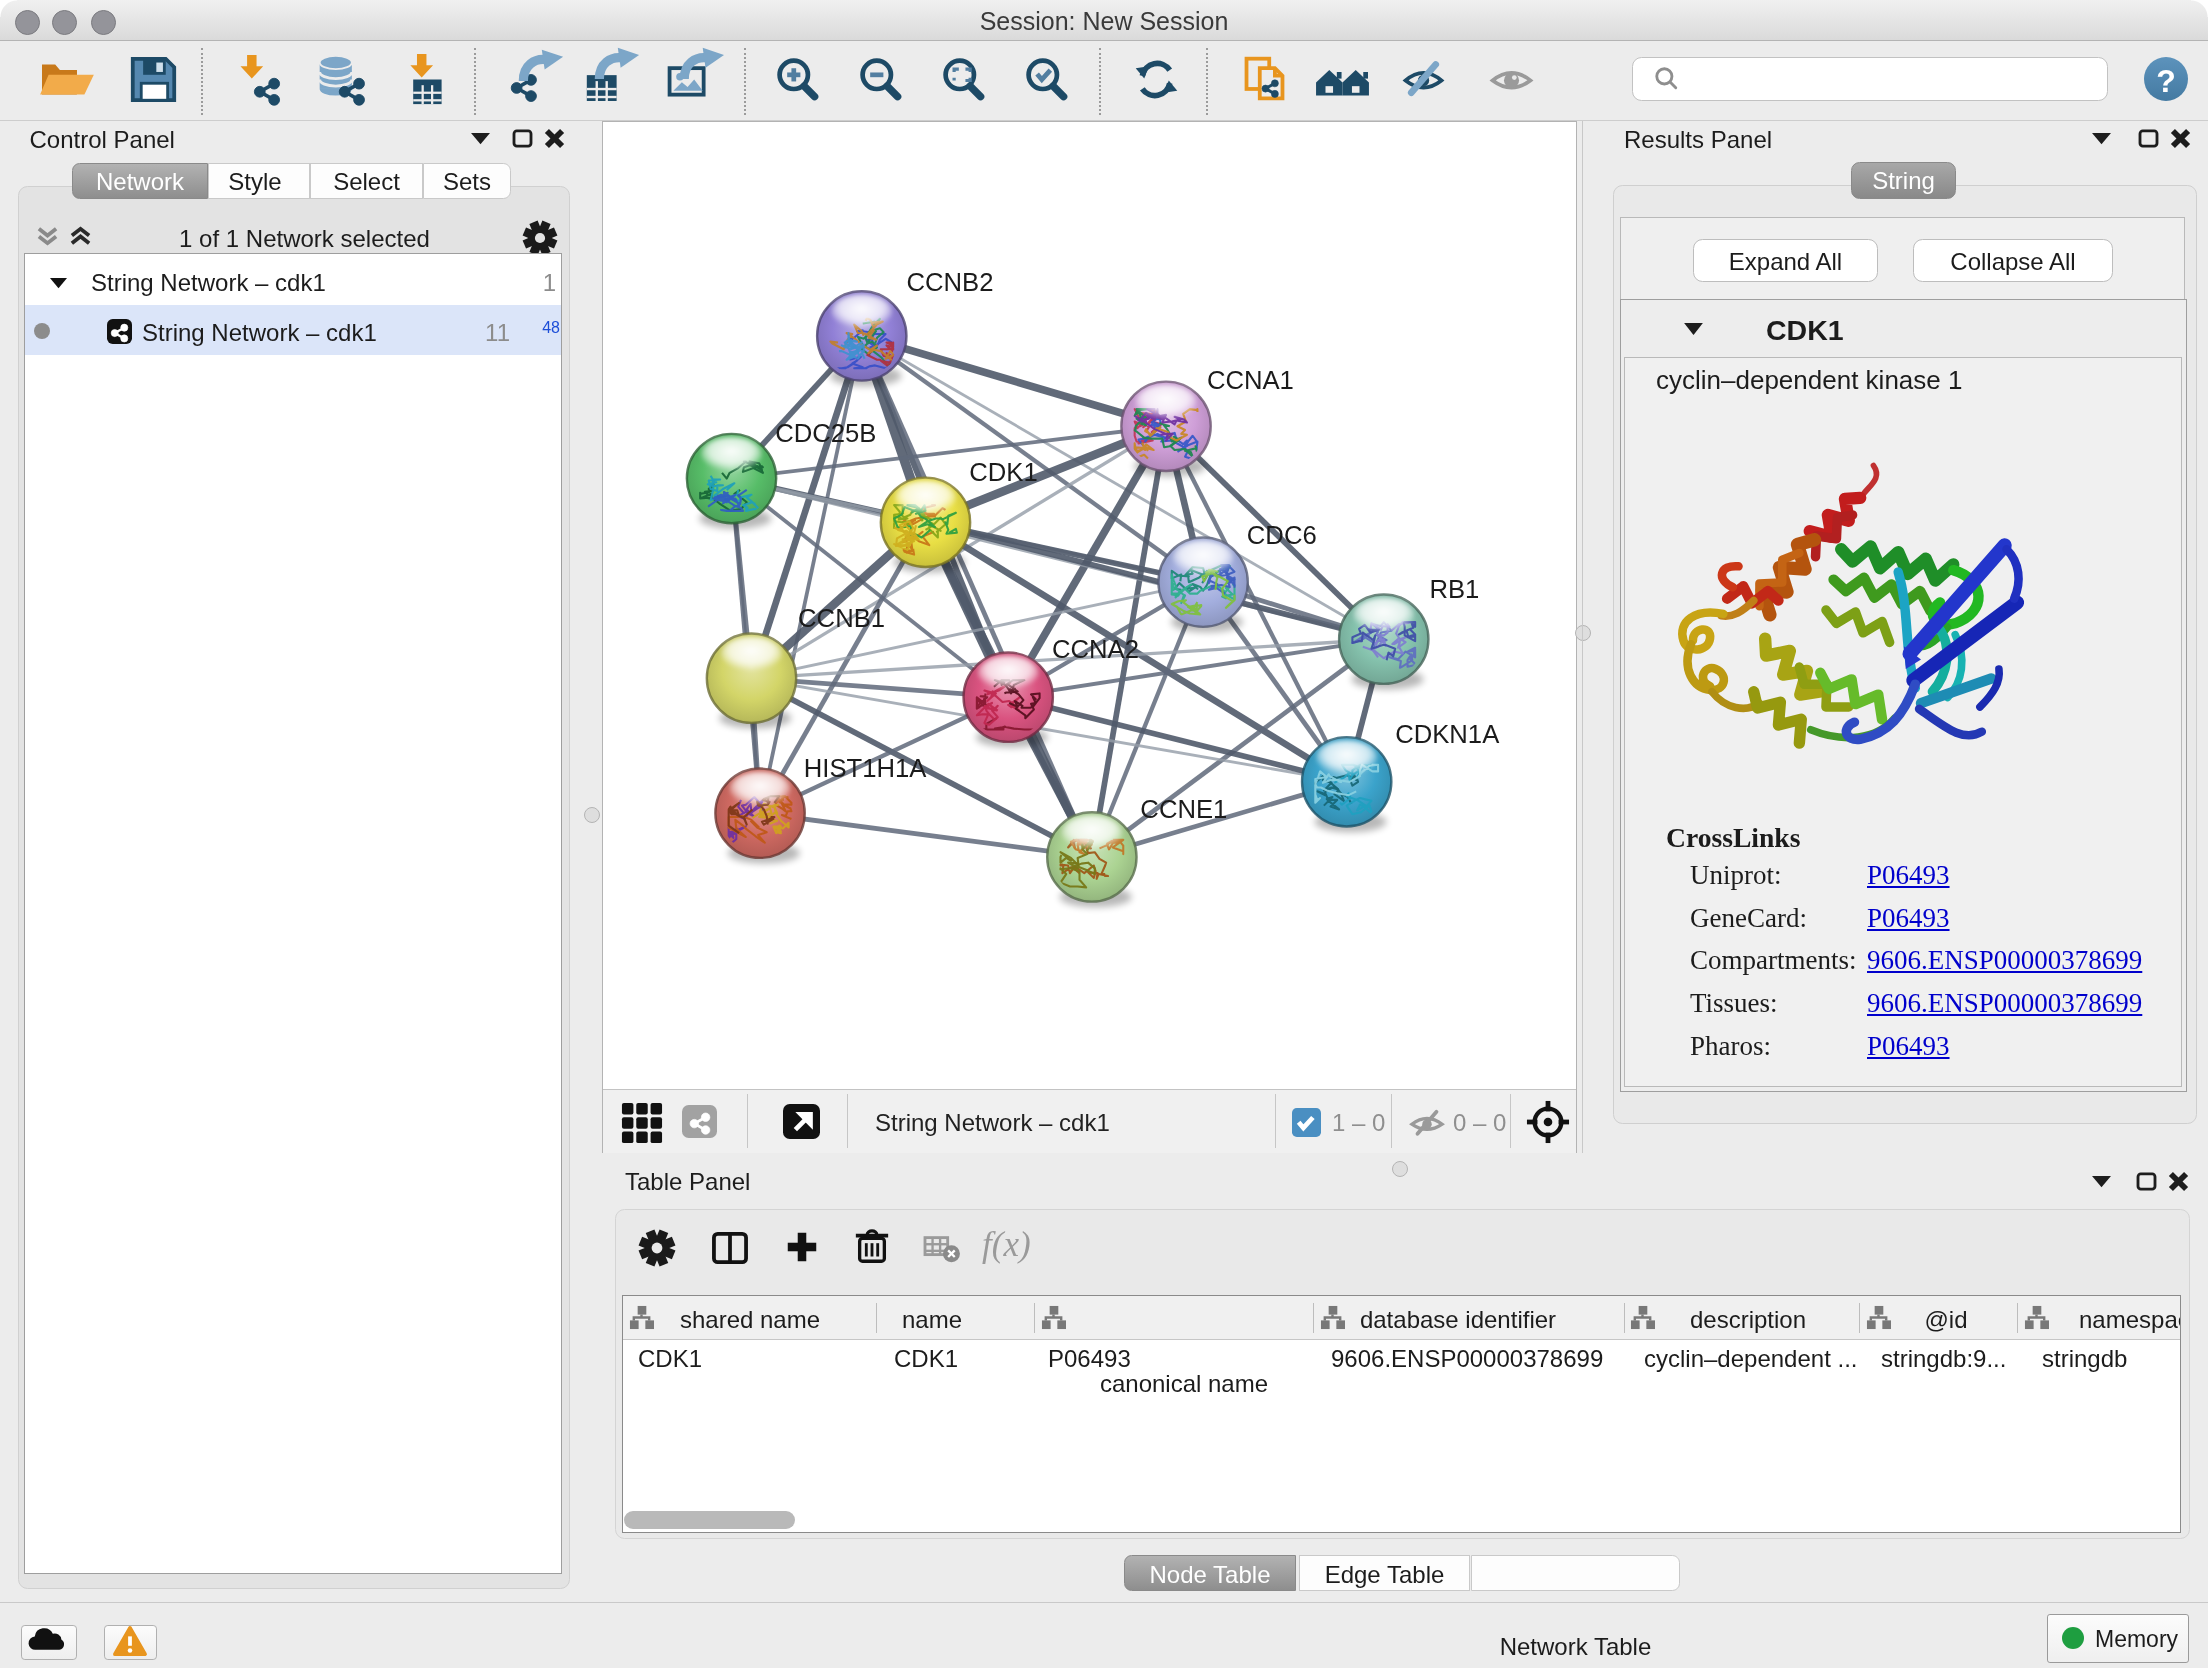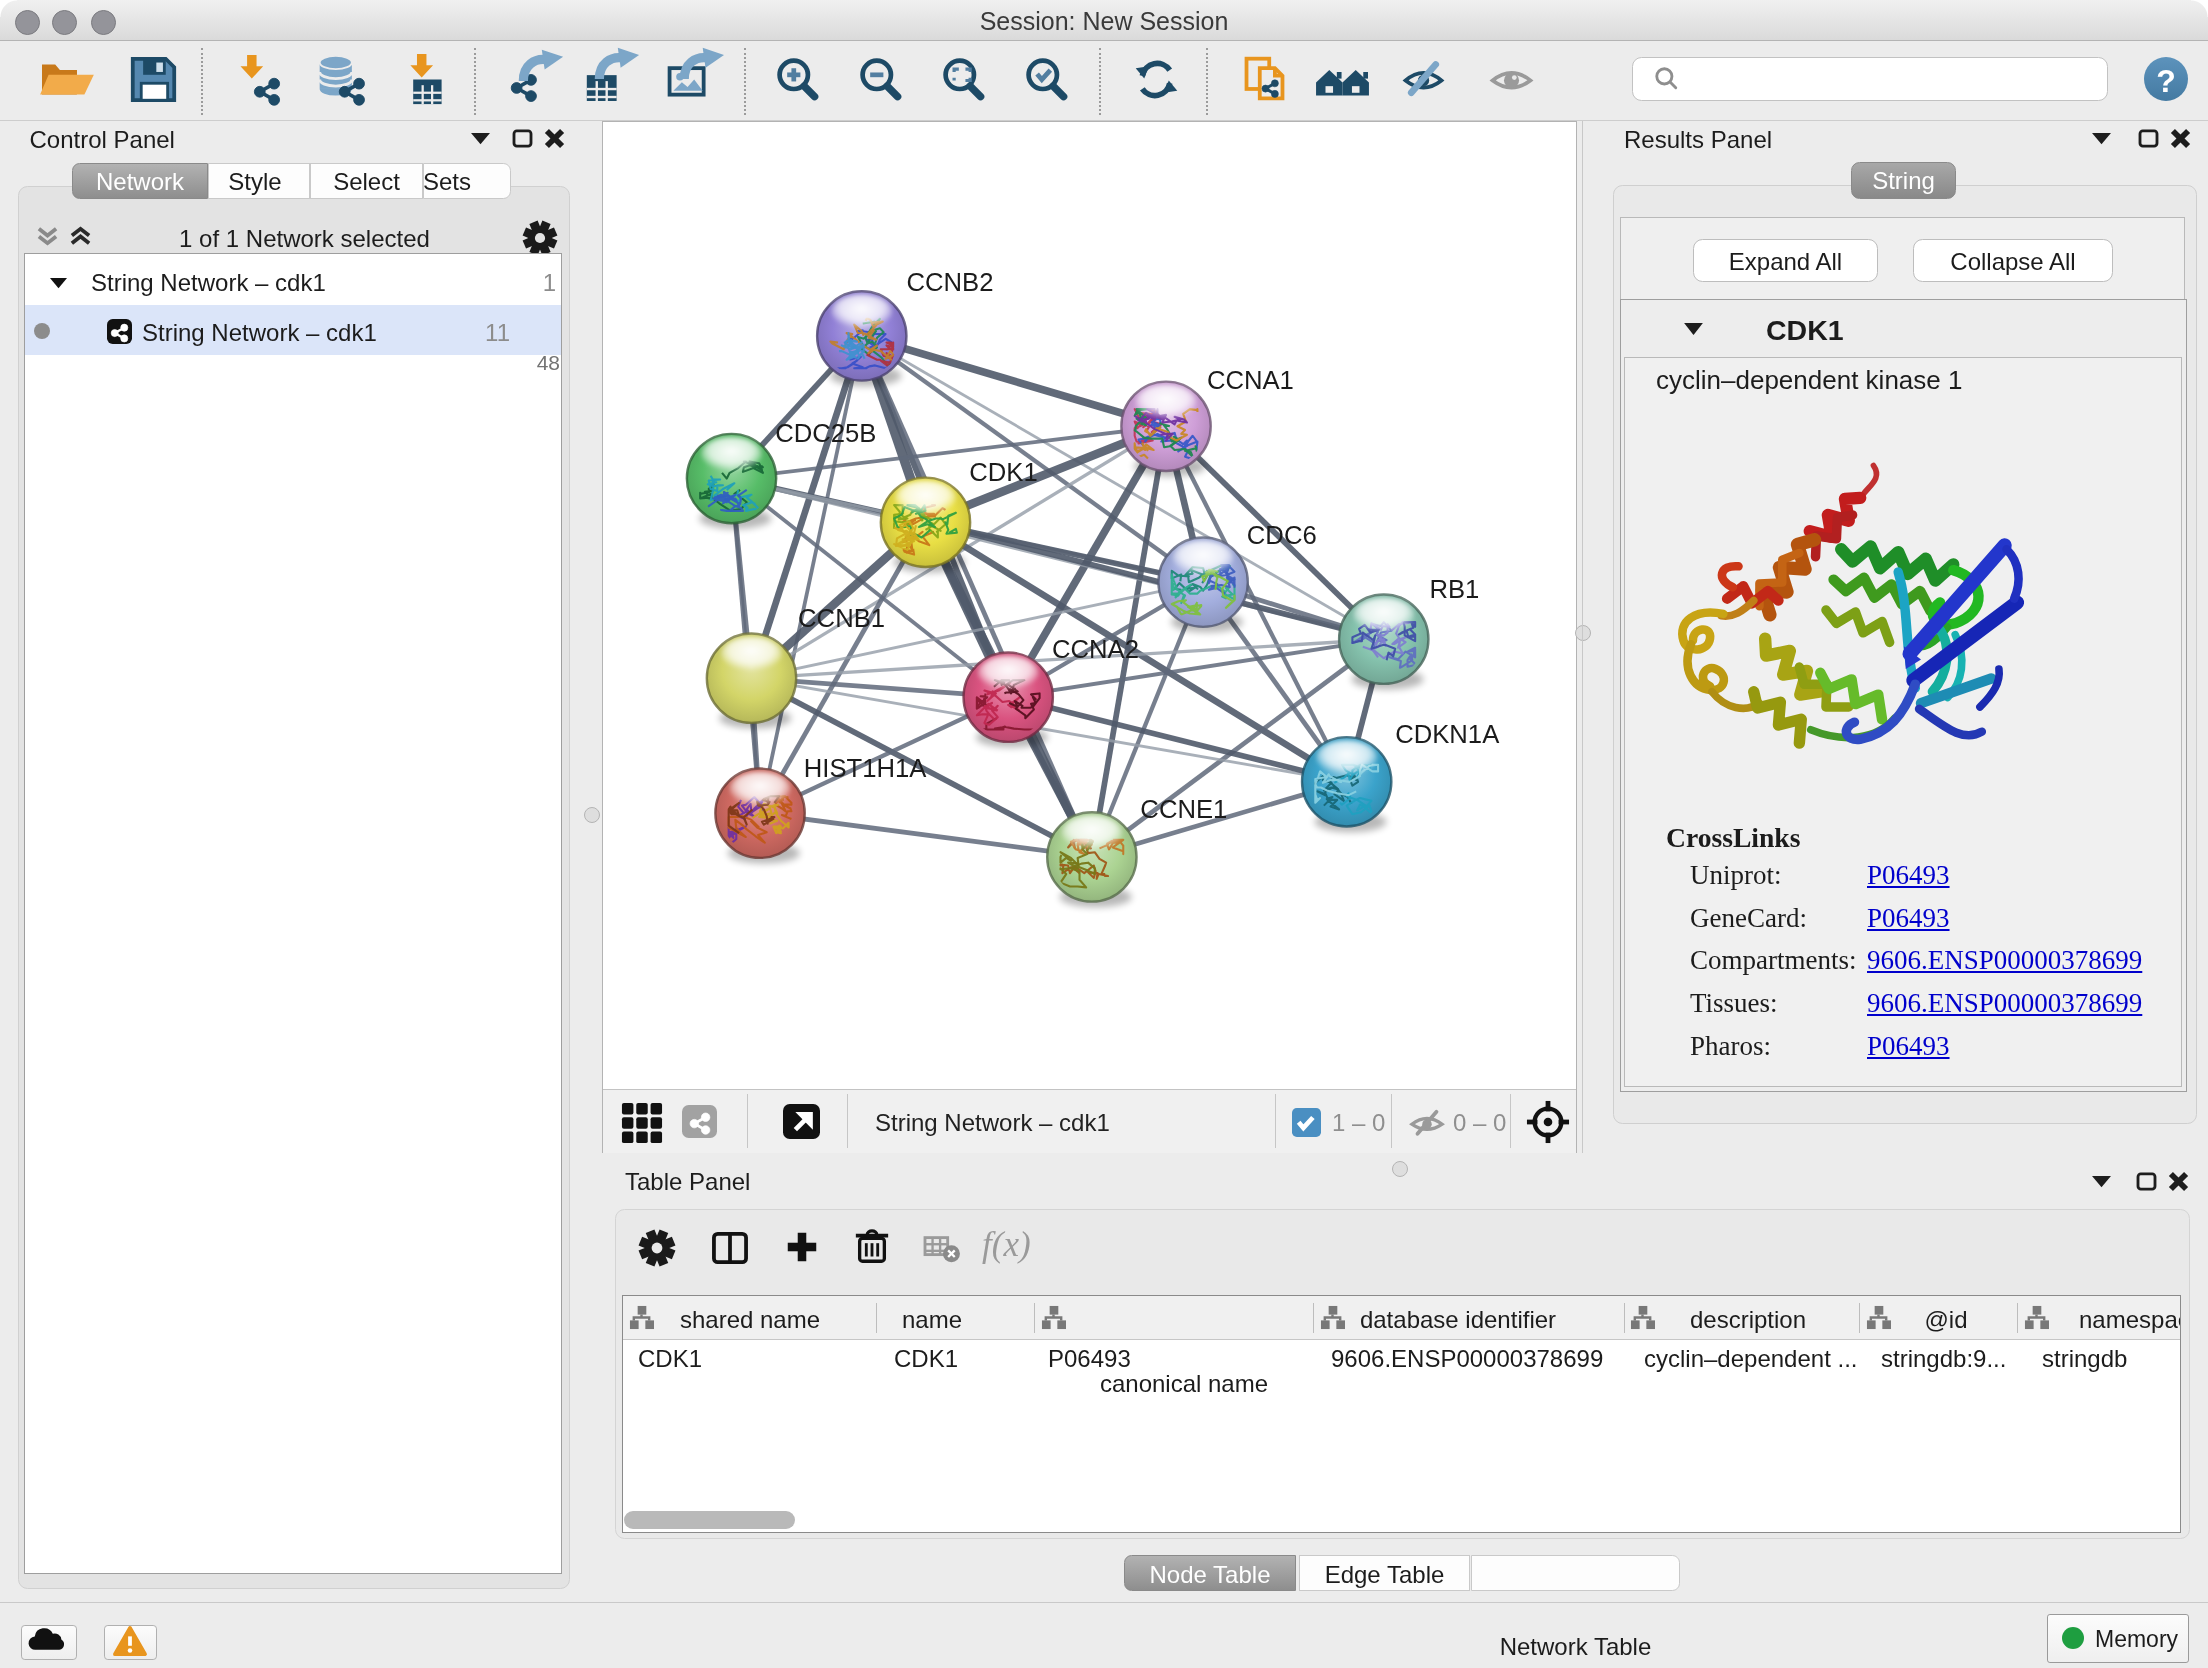--- a/index.html
+++ b/index.html
@@ -190,21 +190,21 @@
     </g>
   </svg>
 <div class="abs" style="left:18px;top:186px;width:550px;height:1401px;background:#e3e3e3;border:1px solid #d0d0d0;border-radius:9.5px;"></div>
 <div class="abs" style="left:72px;top:163px;width:136px;height:36px;background:linear-gradient(#b2b2b2,#8e8e8e);border:1px solid #8a8a8a;border-radius:7.6px 0 0 7.6px;box-sizing:border-box;"></div>
 <div class="tx" style="left:72px;top:168px;width:136px;text-align:center;font-size:24px;color:#fff;">Network</div>
 <div class="abs" style="left:208px;top:163px;width:102px;height:36px;background:#fdfdfd;border:1px solid #c9c9c9;box-sizing:border-box;"></div>
 <div class="tx" style="left:208px;top:168px;width:94px;text-align:center;font-size:24px;">Style</div>
 <div class="abs" style="left:310px;top:163px;width:113px;height:36px;background:#fdfdfd;border:1px solid #c9c9c9;box-sizing:border-box;"></div>
 <div class="tx" style="left:310px;top:168px;width:113px;text-align:center;font-size:24px;">Select</div>
 <div class="abs" style="left:423px;top:163px;width:88px;height:36px;background:#fdfdfd;border:1px solid #c9c9c9;border-radius:0 7.6px 7.6px 0;box-sizing:border-box;"></div>
-<div class="tx" style="left:423px;top:168px;width:88px;text-align:left;font-size:24px;">Sets</div>
+<div class="tx" style="left:423px;top:168px;width:88px;text-align:center;font-size:24px;">Sets</div>
 <svg class="abs" style="left:34px;top:226px" width="27" height="21" viewBox="-14 -11 28 22">
     <g fill="none" stroke="#8a8a8a" stroke-width="4">
       <polyline points="-9,-8 0,-1 9,-8"></polyline>
       <polyline points="-9,0 0,7 9,0"></polyline>
     </g>
   </svg>
 <svg class="abs" style="left:67px;top:226px" width="27" height="21" viewBox="-14 -11 28 22">
     <g fill="none" stroke="#2a2a2a" stroke-width="4">
       <polyline points="-9,-1 0,-8 9,-1"></polyline>
       <polyline points="-9,7 0,0 9,7"></polyline>
@@ -236,21 +236,21 @@
     <g transform="translate(0,1) scale(0.62)" stroke="#fff" fill="#fff">
       <line x1="-8" y1="1" x2="8" y2="-8" stroke-width="4"></line>
       <line x1="-8" y1="1" x2="8" y2="10" stroke-width="4"></line>
       <circle cx="-8" cy="1" r="6"></circle>
       <circle cx="8" cy="-8" r="6"></circle>
       <circle cx="8" cy="10" r="6"></circle>
     </g>
   </svg>
 <div class="tx" style="left:142px;top:319px;font-size:24px;">String Network – cdk1</div>
 <div class="tx" style="left:438px;top:319px;width:72px;text-align:right;font-size:24px;color:#8c8c8c;">11</div>
-<div class="tx" style="left:495px;top:319px;width:65px;text-align:right;font-size:21px;color:#737373;margin-top:32px;">48</div>
+<div class="tx" style="left:495px;top:319px;width:65px;text-align:right;font-size:16px;color:#1d4ed8;">48</div>
 <div class="abs" style="left:584px;top:807px;width:14.3px;height:14.3px;border-radius:50%;background:#dedede;border:1px solid #b4b4b4;"></div>
 <div class="abs" style="left:602px;top:121px;width:975px;height:1032px;background:#ffffff;border:1px solid #b3b3b3;box-sizing:border-box;"></div>
 <svg class="abs" style="left:603px;top:122px" width="973" height="966" viewBox="0 0 1023 1016">
     <defs>
       <filter id="blur1" x="-60%" y="-60%" width="220%" height="220%">
         <feGaussianBlur stdDeviation="4"></feGaussianBlur>
       </filter>
       <radialGradient id="hl" cx="0.5" cy="0.42" r="0.6">
         <stop offset="0" stop-color="#ffffff" stop-opacity="0.97"></stop>
         <stop offset="0.6" stop-color="#ffffff" stop-opacity="0.75"></stop>

